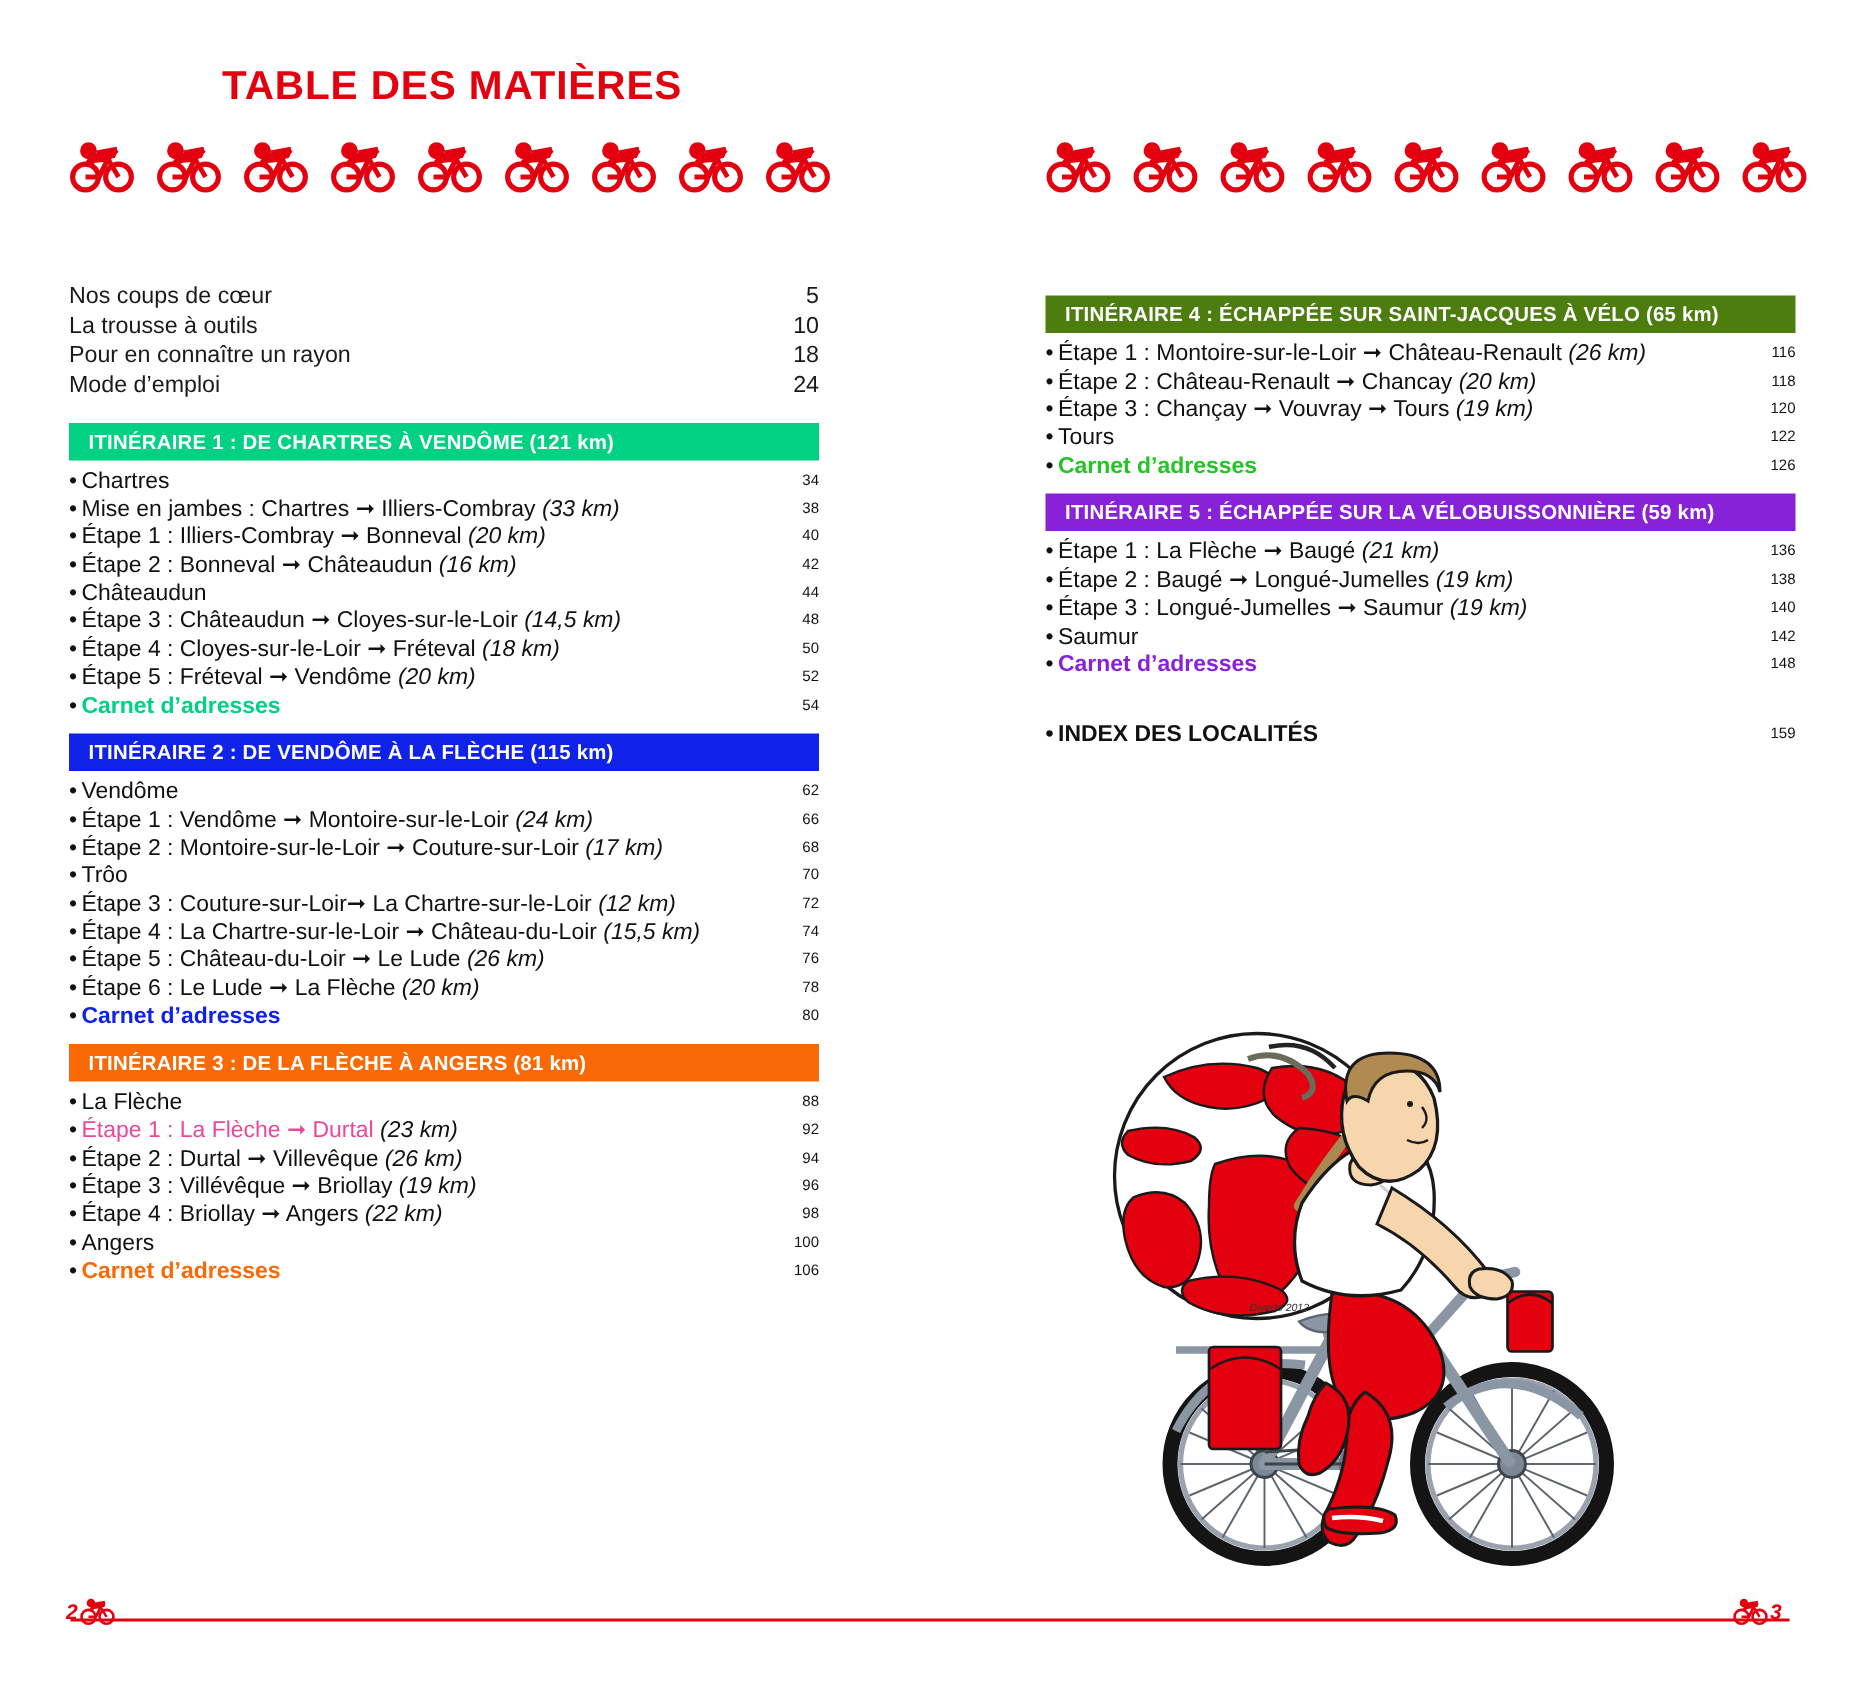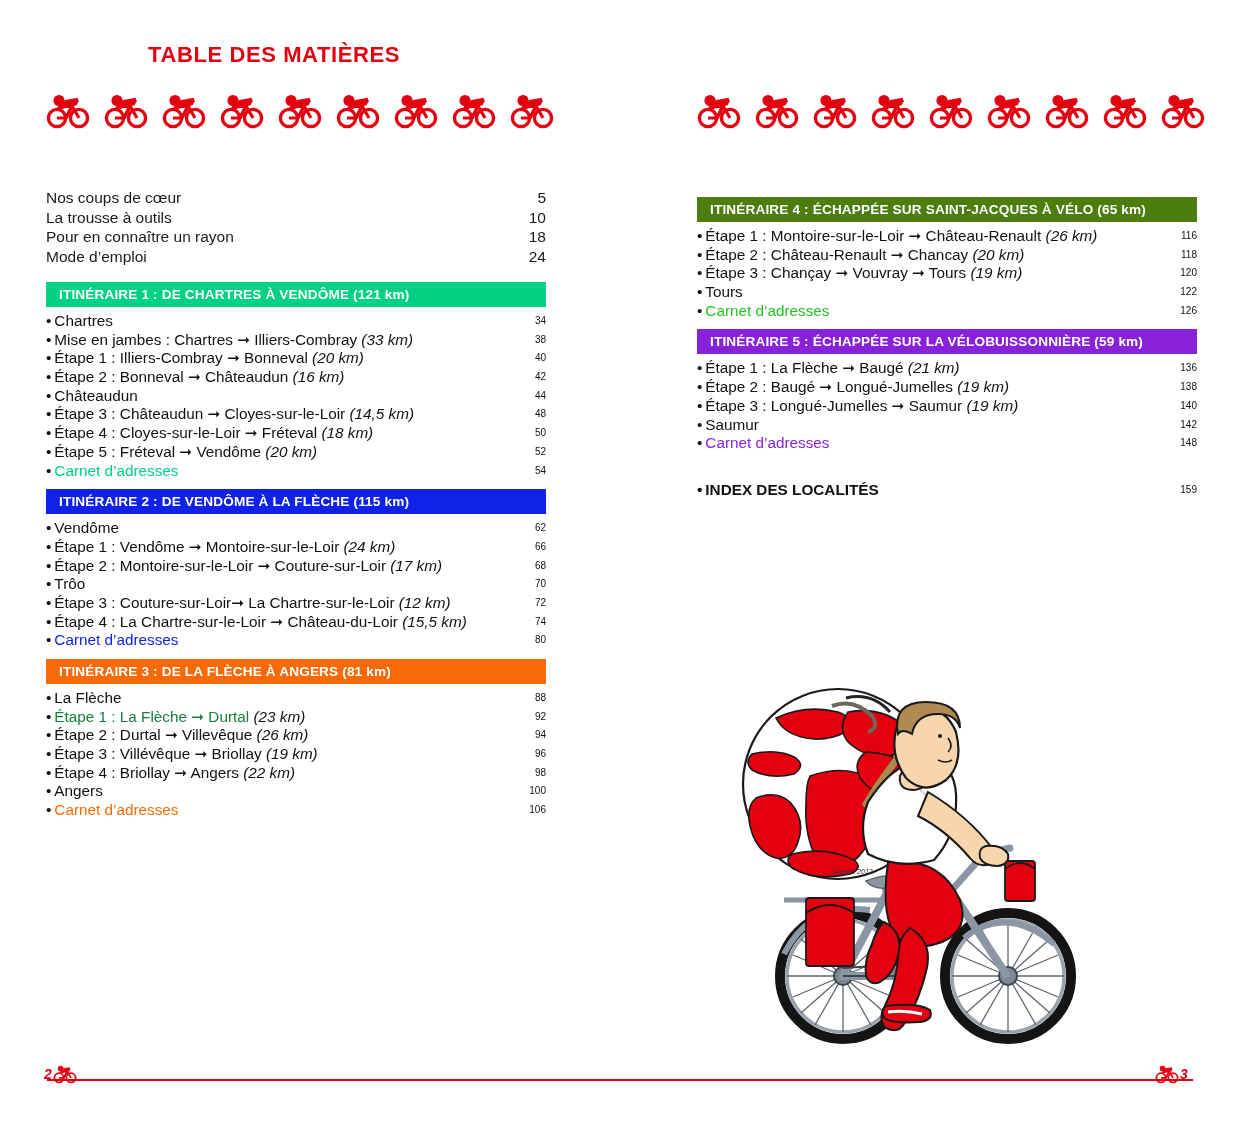--- a/index.html
+++ b/index.html
@@ -9,21 +9,21 @@
     font-family:"Liberation Sans","DejaVu Sans",sans-serif;
     position:relative;
     overflow:hidden;
     -webkit-font-smoothing:antialiased;
   }
   .page{position:absolute;inset:0;}
 
   
   .toc-title{
     position:absolute;left:148px;top:42px;
-    font-size:22px;font-weight:bold;letter-spacing:.6px;
+    font-size:27px;font-weight:bold;letter-spacing:.6px;
     color:#E3000F;
   }
   .bike-row{
     position:absolute;
     display:flex;
     align-items:center;
   }
   .bike-row.left{left:46px;top:92px;width:508px;justify-content:space-between;}
   .bike-row.right{left:697px;top:92px;width:508px;justify-content:space-between;}
   .bike-ico{width:44px;height:38px;display:block;}
@@ -69,21 +69,21 @@
     height:18.7px;
     color:#111111;
     white-space:nowrap;
   }
   .entry .bul{color:#111;margin-right:3px;}
   .entry em{font-style:italic;}
   .entry .pg{
     position:absolute;right:0;top:0;
     font-size:10px;color:#111111;font-style:normal;
   }
-  .entry.carnet .txt{font-weight:normal;}
+  .entry.carnet .txt{font-weight:bold;}
   .entry.bold{font-weight:bold;font-size:15.3px;margin-top:12px;}
   .entry.bold .pg{font-weight:normal;}
 
   .gap{height:16px;}
 
   
   .illus{position:absolute;left:738px;top:676px;width:370px;height:380px;}
 
   
   .foot-rule{
@@ -319,28 +319,30 @@
       <div>
         <div class="bar" style="background: rgb(17, 34, 232);">
           <span>ITINÉRAIRE 2 : DE VENDÔME À LA FLÈCHE (115 km)</span>
         </div>
         <div class="entry"><span class="bul">•</span><span class="txt" style="color:#111111">Vendôme</span><span class="pg">62</span></div>
         <div class="entry"><span class="bul">•</span><span class="txt" style="color:#111111">Étape 1 : Vendôme ➞ Montoire-sur-le-Loir</span> <em>(24 km)</em><span class="pg">66</span></div>
         <div class="entry"><span class="bul">•</span><span class="txt" style="color:#111111">Étape 2 : Montoire-sur-le-Loir ➞ Couture-sur-Loir</span> <em>(17 km)</em><span class="pg">68</span></div>
         <div class="entry"><span class="bul">•</span><span class="txt" style="color:#111111">Trôo</span><span class="pg">70</span></div>
         <div class="entry"><span class="bul">•</span><span class="txt" style="color:#111111">Étape 3 : Couture-sur-Loir➞ La Chartre-sur-le-Loir</span> <em>(12 km)</em><span class="pg">72</span></div>
         <div class="entry"><span class="bul">•</span><span class="txt" style="color:#111111">Étape 4 : La Chartre-sur-le-Loir ➞ Château-du-Loir</span> <em>(15,5 km)</em><span class="pg">74</span></div>
+        <div class="entry"><span class="bul">•</span><span class="txt" style="color:#111111">Étape 5 : Château-du-Loir ➞ Le Lude</span> <em>(26 km)</em><span class="pg">76</span></div>
+        <div class="entry"><span class="bul">•</span><span class="txt" style="color:#111111">Étape 6 : Le Lude ➞ La Flèche</span> <em>(20 km)</em><span class="pg">78</span></div>
         <div class="entry carnet"><span class="bul">•</span><span class="txt" style="color:#1122E8">Carnet d’adresses</span><span class="pg">80</span></div>
       </div>
       <div>
         <div class="bar" style="background: rgb(249, 106, 6);">
           <span>ITINÉRAIRE 3 : DE LA FLÈCHE À ANGERS (81 km)</span>
         </div>
         <div class="entry"><span class="bul">•</span><span class="txt" style="color:#111111">La Flèche</span><span class="pg">88</span></div>
-        <div class="entry"><span class="bul">•</span><span class="txt" style="color:#15803d">Étape 1 : La Flèche ➞ Durtal</span> <em>(23 km)</em><span class="pg">92</span></div>
+        <div class="entry"><span class="bul">•</span><span class="txt" style="color:#ec4899">Étape 1 : La Flèche ➞ Durtal</span> <em>(23 km)</em><span class="pg">92</span></div>
         <div class="entry"><span class="bul">•</span><span class="txt" style="color:#111111">Étape 2 : Durtal ➞ Villevêque</span> <em>(26 km)</em><span class="pg">94</span></div>
         <div class="entry"><span class="bul">•</span><span class="txt" style="color:#111111">Étape 3 : Villévêque ➞ Briollay</span> <em>(19 km)</em><span class="pg">96</span></div>
         <div class="entry"><span class="bul">•</span><span class="txt" style="color:#111111">Étape 4 : Briollay ➞  Angers</span> <em>(22 km)</em><span class="pg">98</span></div>
         <div class="entry"><span class="bul">•</span><span class="txt" style="color:#111111">Angers</span><span class="pg">100</span></div>
         <div class="entry carnet"><span class="bul">•</span><span class="txt" style="color:#F96A06">Carnet d’adresses</span><span class="pg">106</span></div>
       </div>
     </div>
 
   <div class="col col-right" id="col-right">
       <div>

